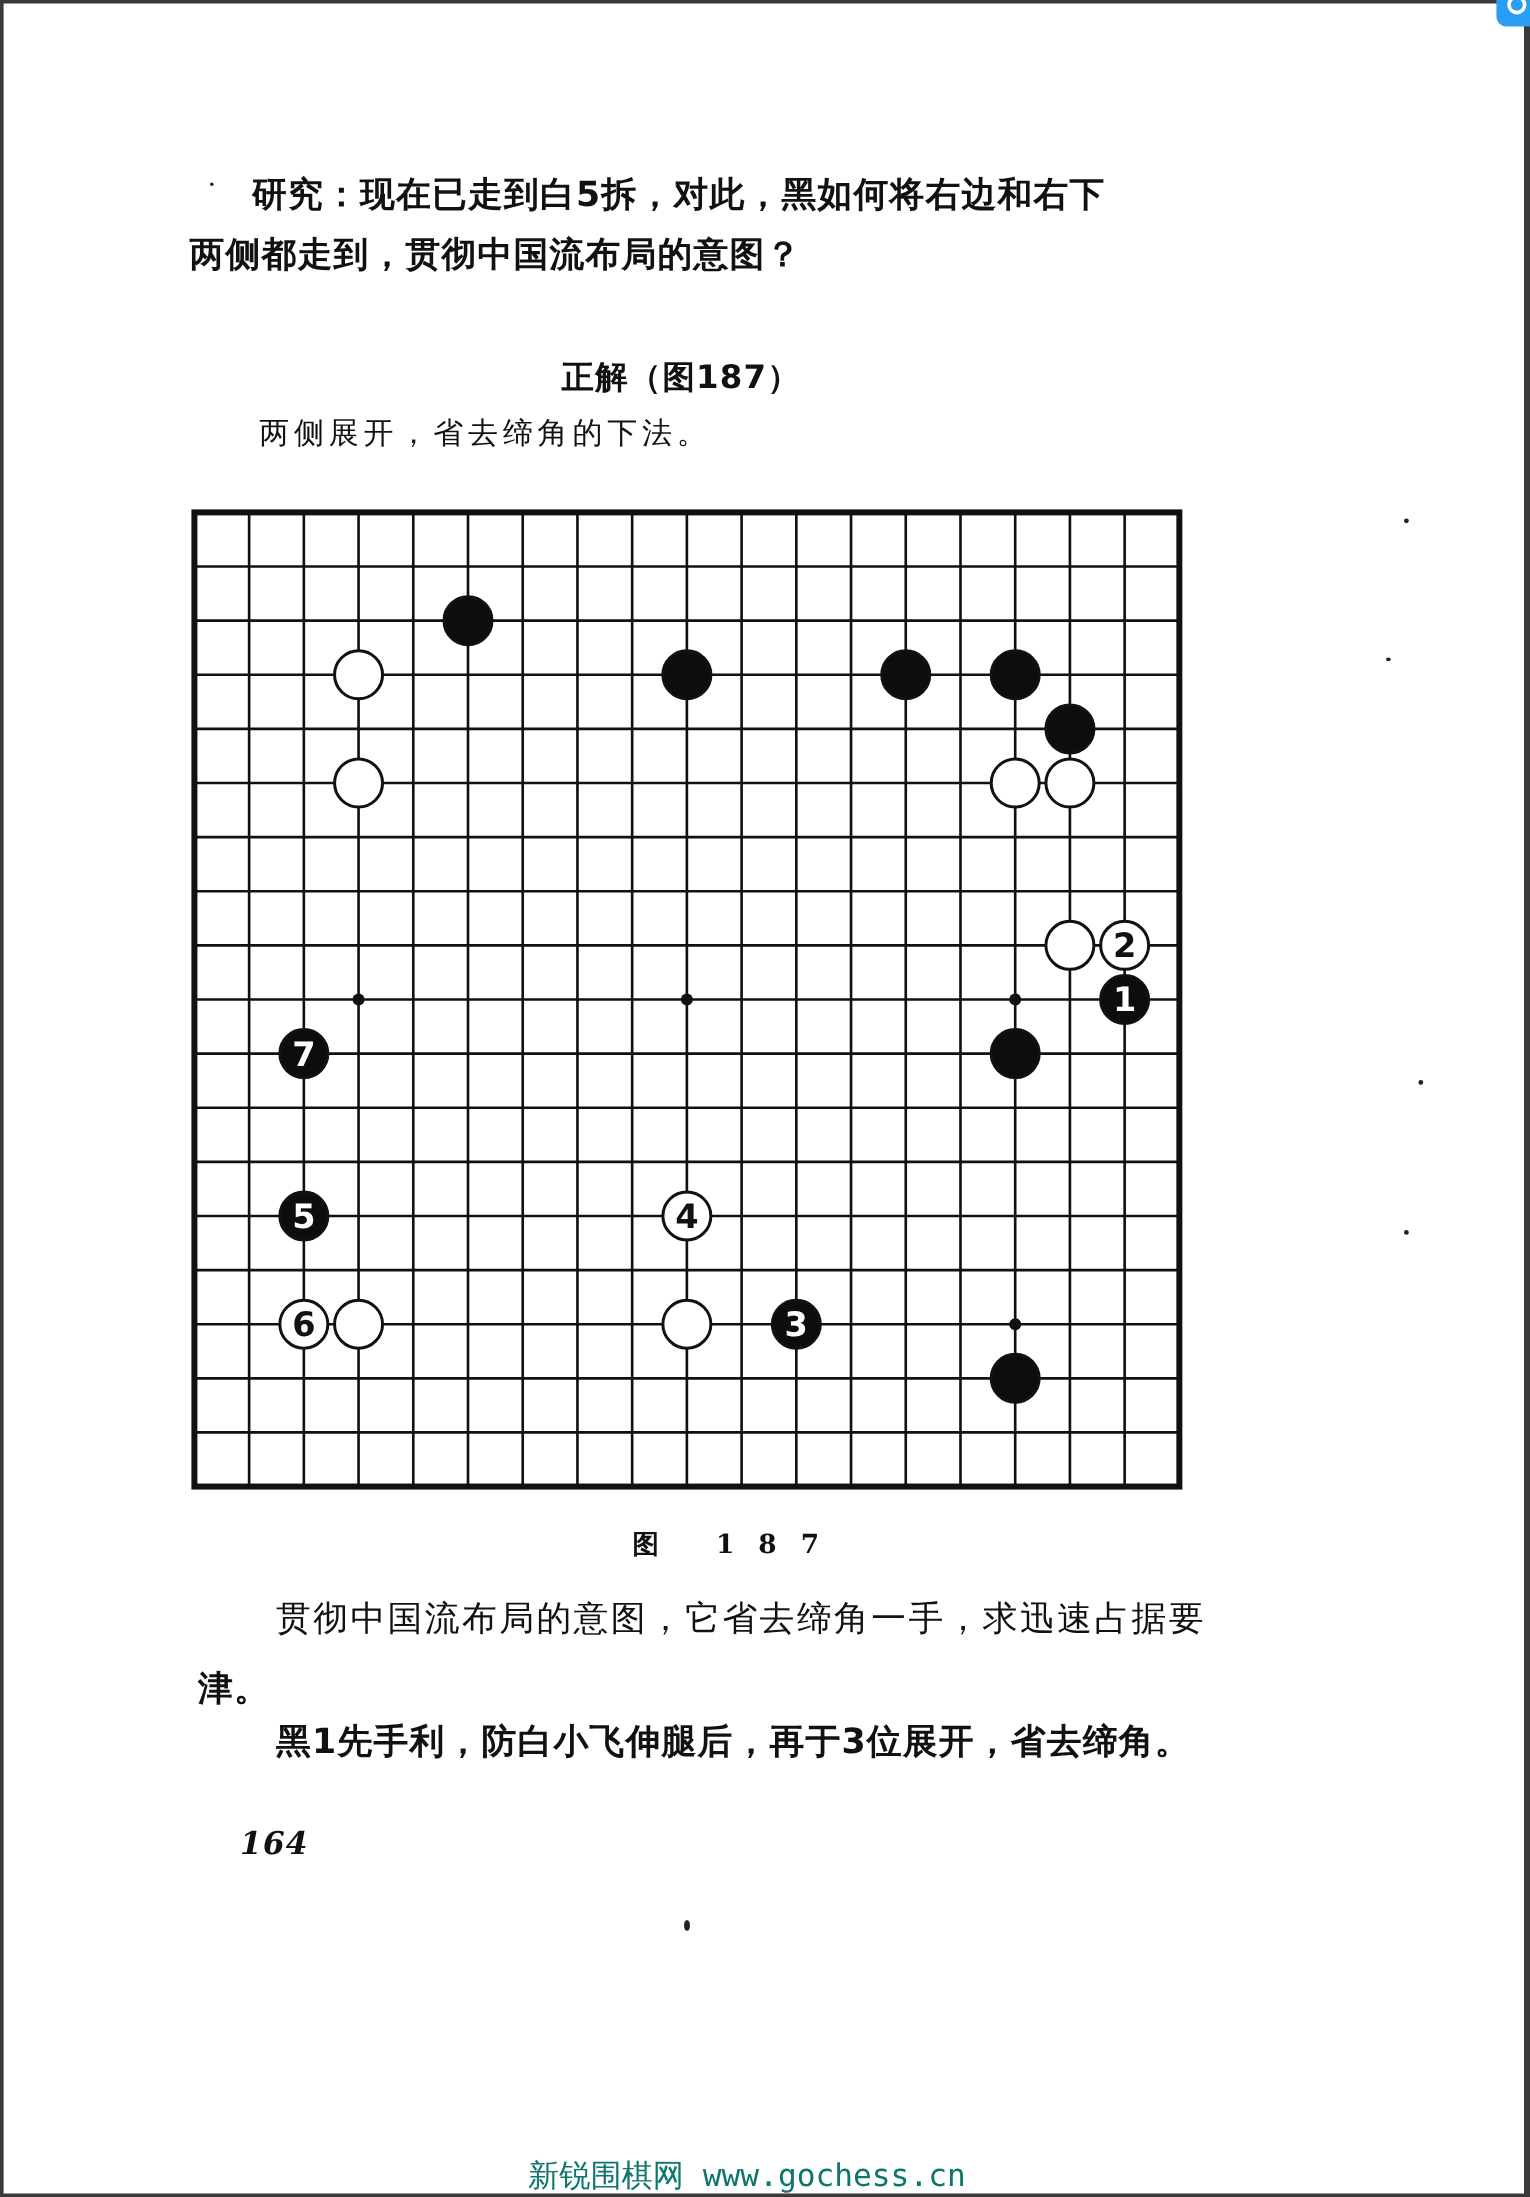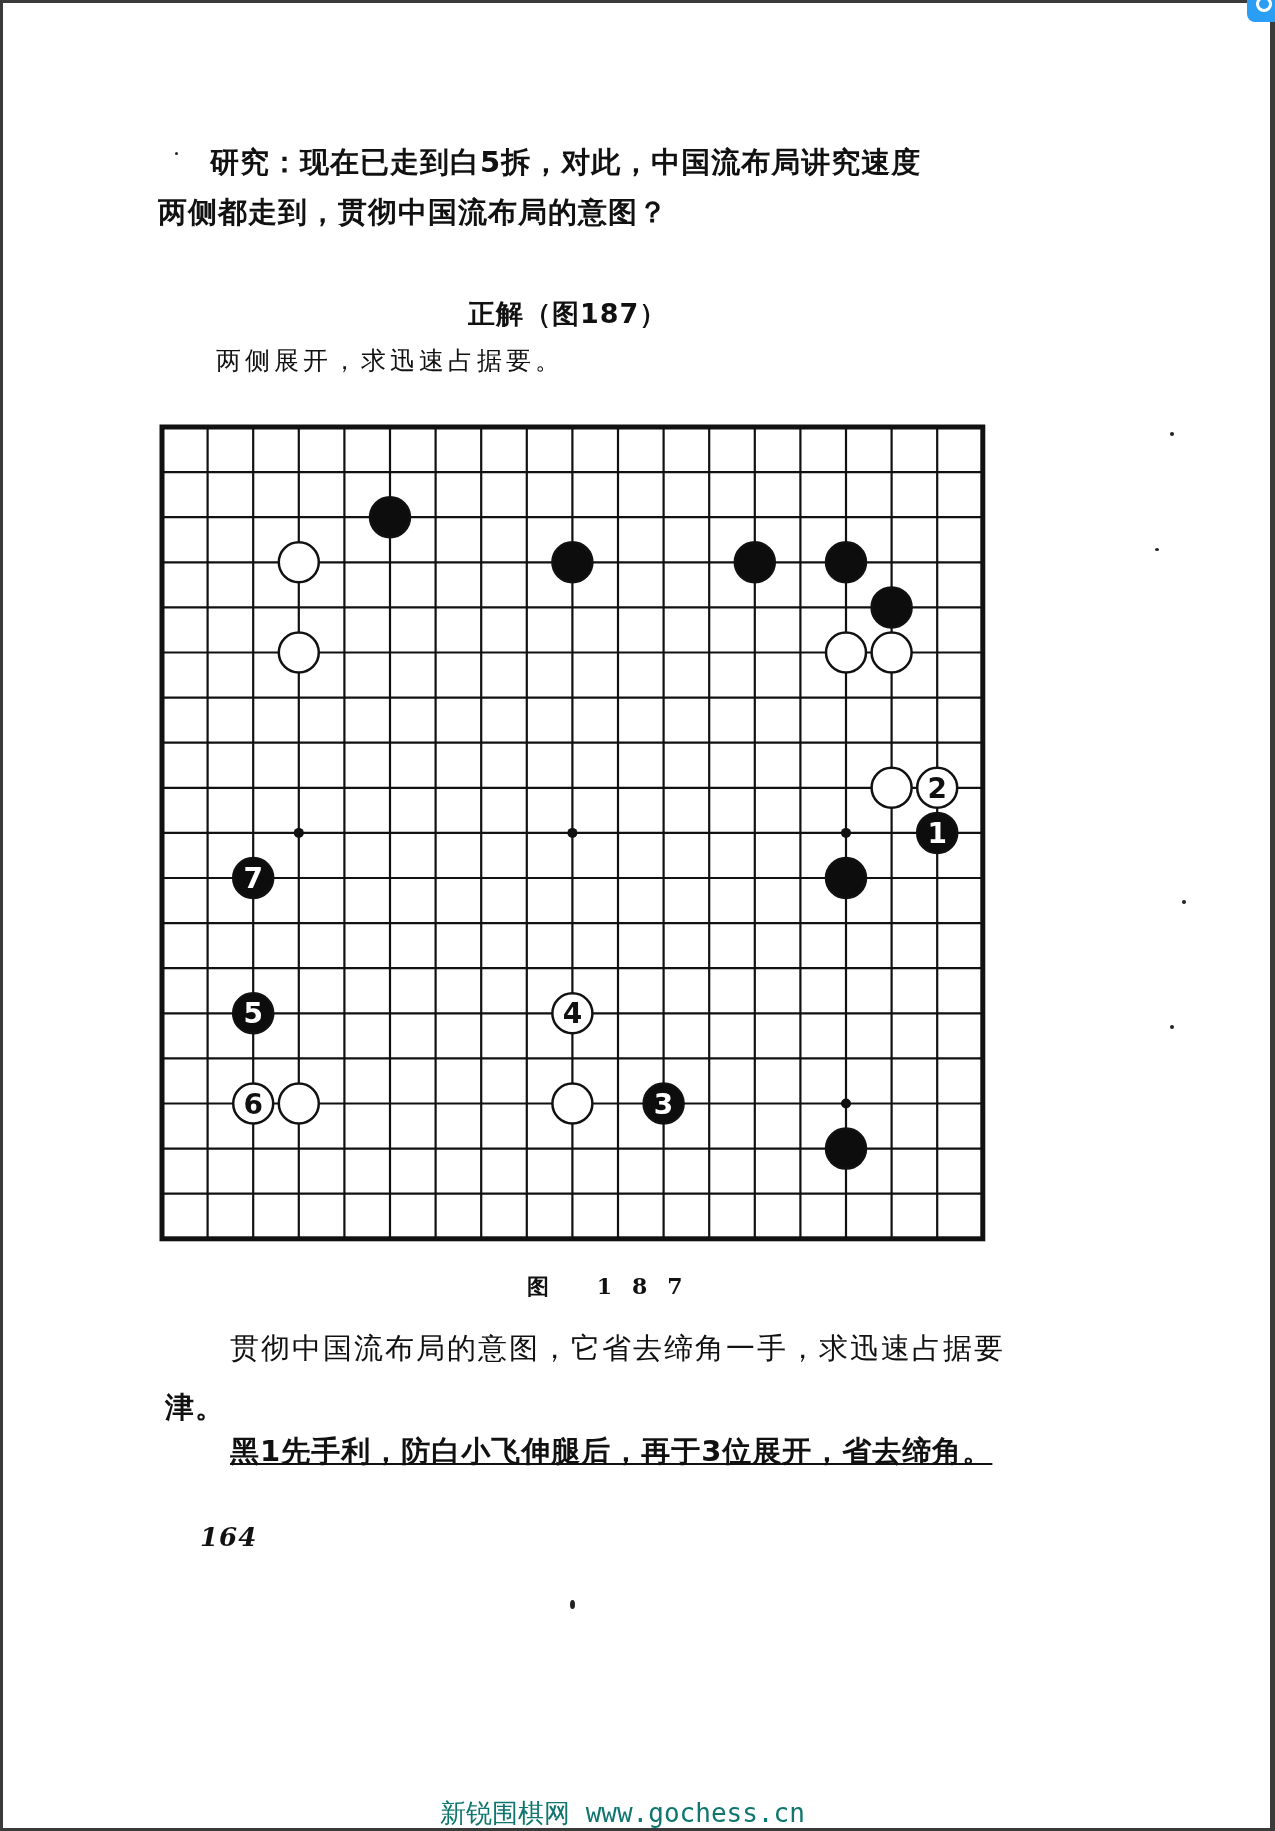--- a/index.html
+++ b/index.html
@@ -27,41 +27,41 @@
     border: 3px solid #fff; border-radius: 50%;
   }
   .txt { position: absolute; white-space: nowrap; font-weight: bold; letter-spacing: 1px; }
   .q1 { left: 210px; top: 143px; font-size: 29px; }
   .q2 { left: 158px; top: 193px; font-size: 29px; }
   .heading { left: 468px; top: 276px; font-size: 27px; margin-top: 20px; }
   .sub { left: 216px; top: 344px; font-size: 25px; font-weight: normal; letter-spacing: 4px; font-family: "DejaVu Serif", serif; }
   .caption { left: 527px; top: 1272px; font-size: 22px; letter-spacing: 20px; font-family: "DejaVu Serif", serif; text-align: center; }
   .p2 { left: 230px; top: 1329px; font-size: 29px; font-weight: normal; letter-spacing: 2px; }
   .p2b { left: 165px; top: 1388px; font-size: 29px; }
-  .p3 { left: 230px: ; top: 1432px; font-size: 29px; text-decoration: underline; }
+  .p3 { left: 230px: ; top: 1432px; font-size: 29px; }
   .p3 { left: 230px; }
   .pageno { left: 200px; top: 1500px; font-size: 26px; font-style: italic; font-family: "DejaVu Serif", serif; margin-top: 22px; }
   .watermark {
     position: absolute; left: 440px; top: 1796px; font-size: 26px; color: #0f766e;
     font-family: "DejaVu Sans Mono", "Liberation Mono", monospace; white-space: nowrap;
   }
   .board-wrap { position: absolute; left: 150px; top: 415px; }
   .speck { position: absolute; background: #222; border-radius: 50%; }
 </style>
 </head>
 <body>
 
 <div class="page-frame"></div>
 <div class="badge"></div>
 
-<div class="txt q1">研究：现在已走到白5拆，对此，中国流布局讲究速度</div>
+<div class="txt q1">研究：现在已走到白5拆，对此，黑如何将右边和右下</div>
 <div class="txt q2">两侧都走到，贯彻中国流布局的意图？</div>
 
 <div class="txt heading">正解（图187）</div>
-<div class="txt sub">两侧展开，求迅速占据要。</div>
+<div class="txt sub">两侧展开，省去缔角的下法。</div>
 
 <div class="board-wrap">
   <svg id="board" width="850" height="840" viewBox="0 0 850 840">
       <line x1="12" y1="12" x2="832.8000000000001" y2="12" stroke="#111" stroke-width="2.2"></line>
       <line x1="12" y1="12" x2="12" y2="823.8000000000001" stroke="#111" stroke-width="2.2"></line>
       <line x1="12" y1="57.1" x2="832.8000000000001" y2="57.1" stroke="#111" stroke-width="2.2"></line>
       <line x1="57.6" y1="12" x2="57.6" y2="823.8000000000001" stroke="#111" stroke-width="2.2"></line>
       <line x1="12" y1="102.2" x2="832.8000000000001" y2="102.2" stroke="#111" stroke-width="2.2"></line>
       <line x1="103.2" y1="12" x2="103.2" y2="823.8000000000001" stroke="#111" stroke-width="2.2"></line>
       <line x1="12" y1="147.3" x2="832.8000000000001" y2="147.3" stroke="#111" stroke-width="2.2"></line>

